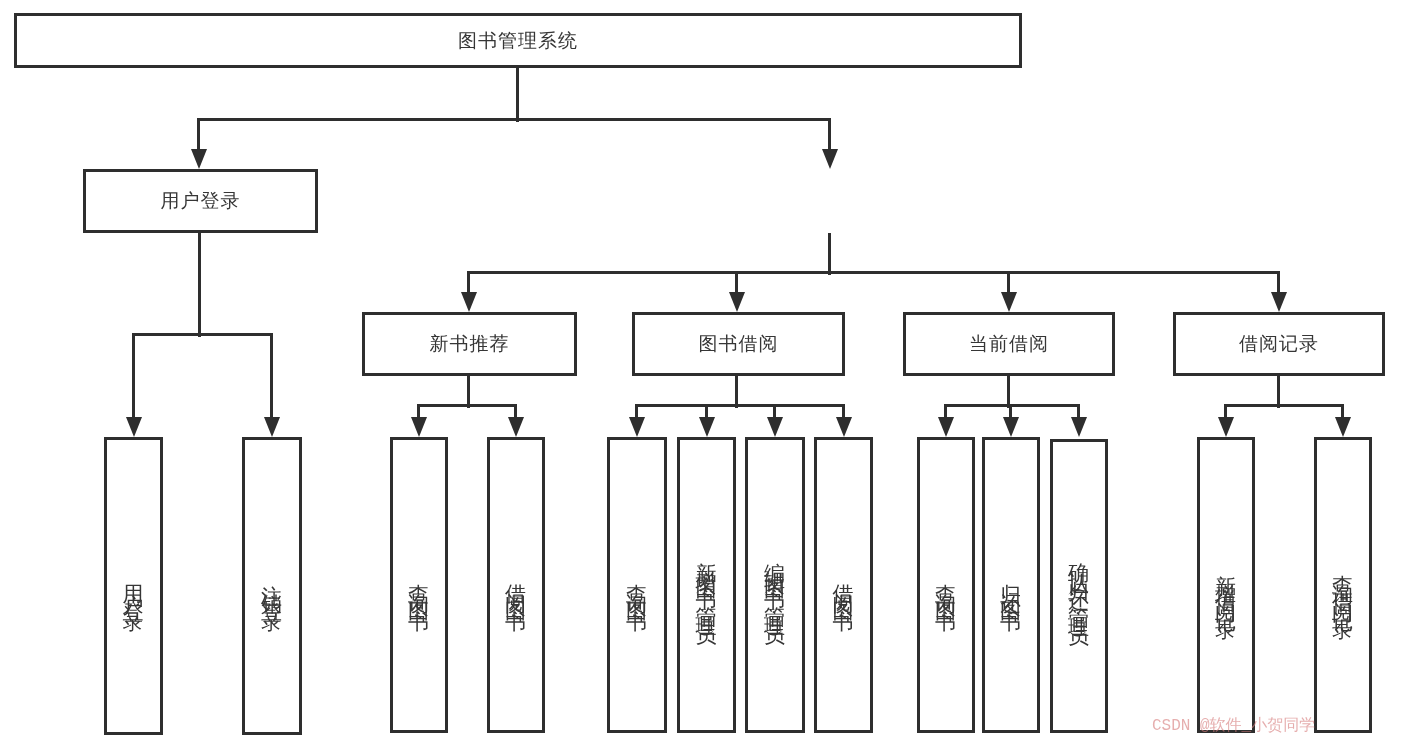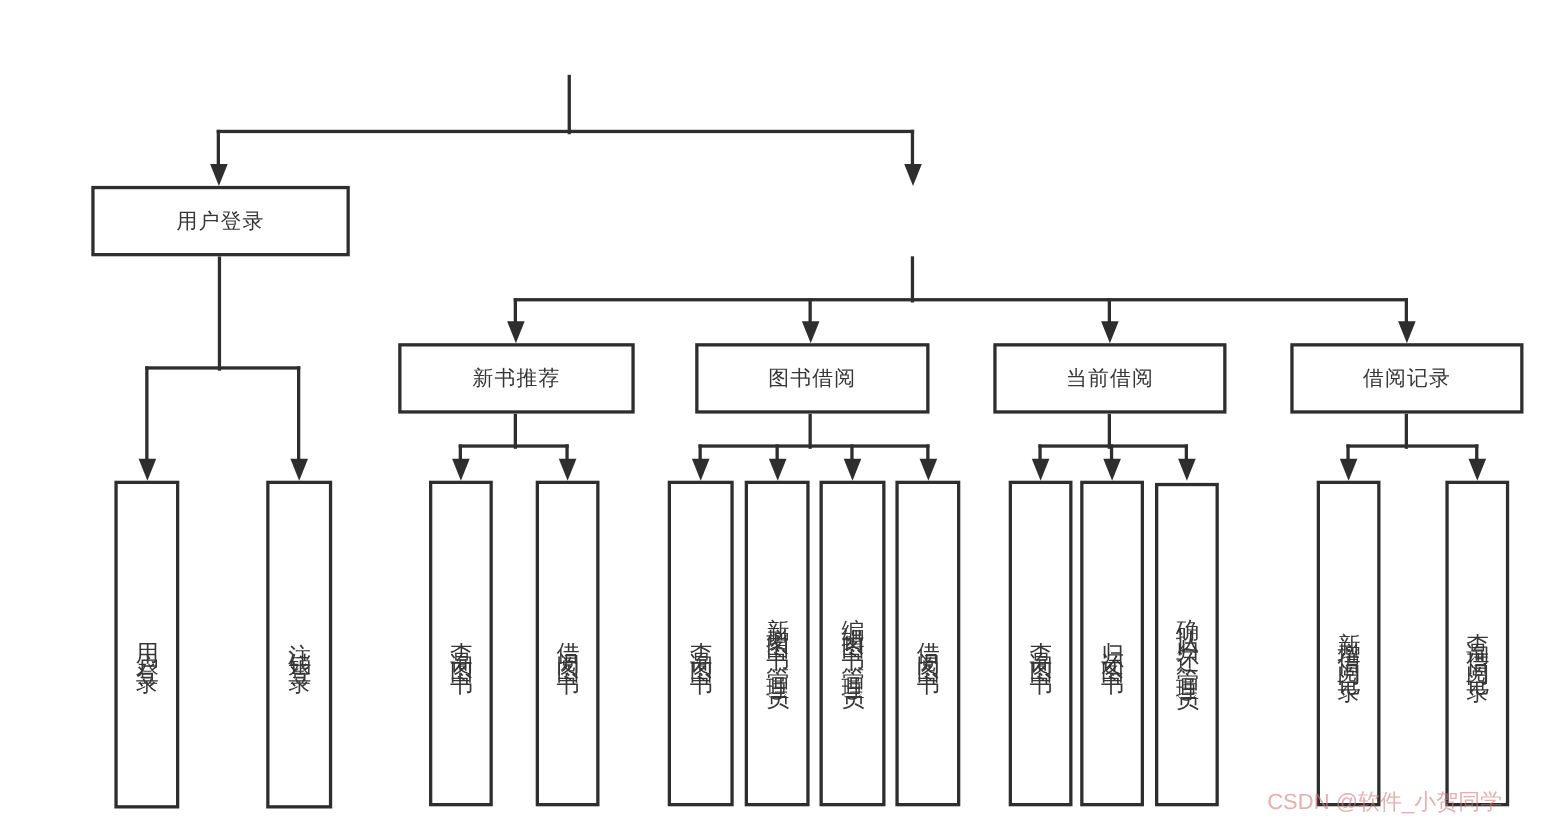--- a/index.html
+++ b/index.html
@@ -21,28 +21,31 @@
   }
   .vline{position:absolute;width:3px;background:#2e2e2e;z-index:1;}
   .hline{position:absolute;height:3px;background:#2e2e2e;z-index:1;}
   .arrow{
     position:absolute;width:0;height:0;z-index:1;
     border-left:8px solid transparent;border-right:8px solid transparent;
     border-top:20px solid #2e2e2e;
   }
   .watermark{
     position:absolute;left:1152px;top:715px;z-index:5;
-    font-size:20px;color:rgba(215,125,125,0.62);white-space:nowrap;
+    font-size:16px;color:rgba(215,125,125,0.62);white-space:nowrap;font-family:Liberation Mono, monospace;
   }
 </style>
 </head>
 <body>
 
 <div id="canvas">
 
+  <div class="hbox" style="left:14px;top:13px;width:1008px;height:55px;">
+    <span>图书管理系统</span>
+  </div>
 
   <div class="hbox" style="left:83px;top:169px;width:235px;height:64px;">
     <span>用户登录</span>
   </div>
 
   <div class="hbox" style="left:362px;top:312px;width:215px;height:64px;">
     <span>新书推荐</span>
   </div>
   <div class="hbox" style="left:632px;top:312px;width:213px;height:64px;">
     <span>图书借阅</span>

